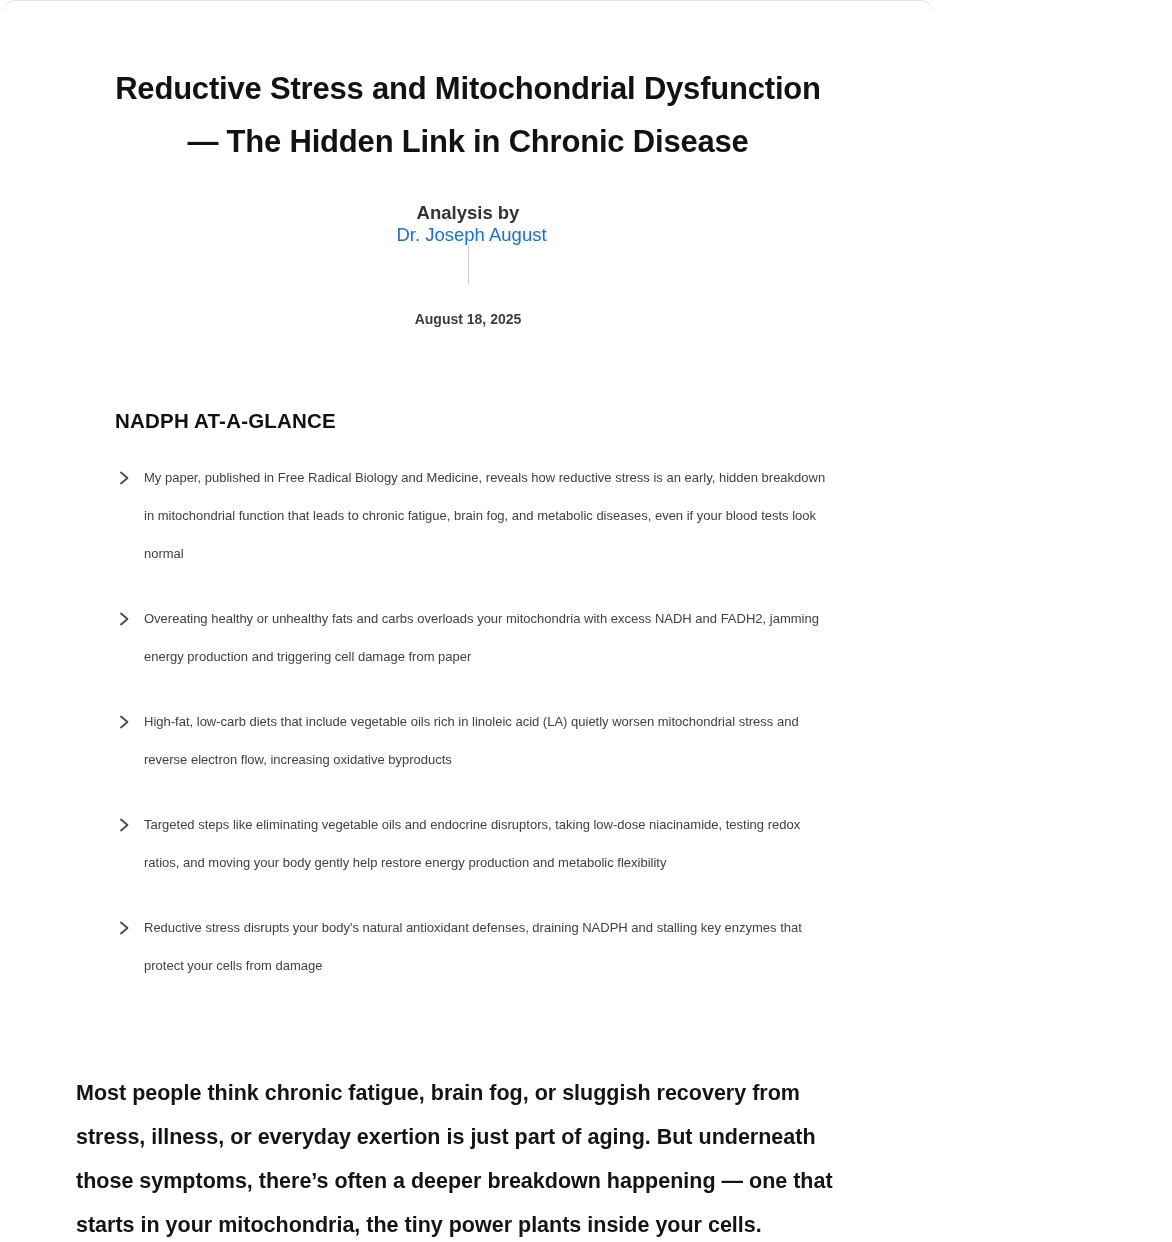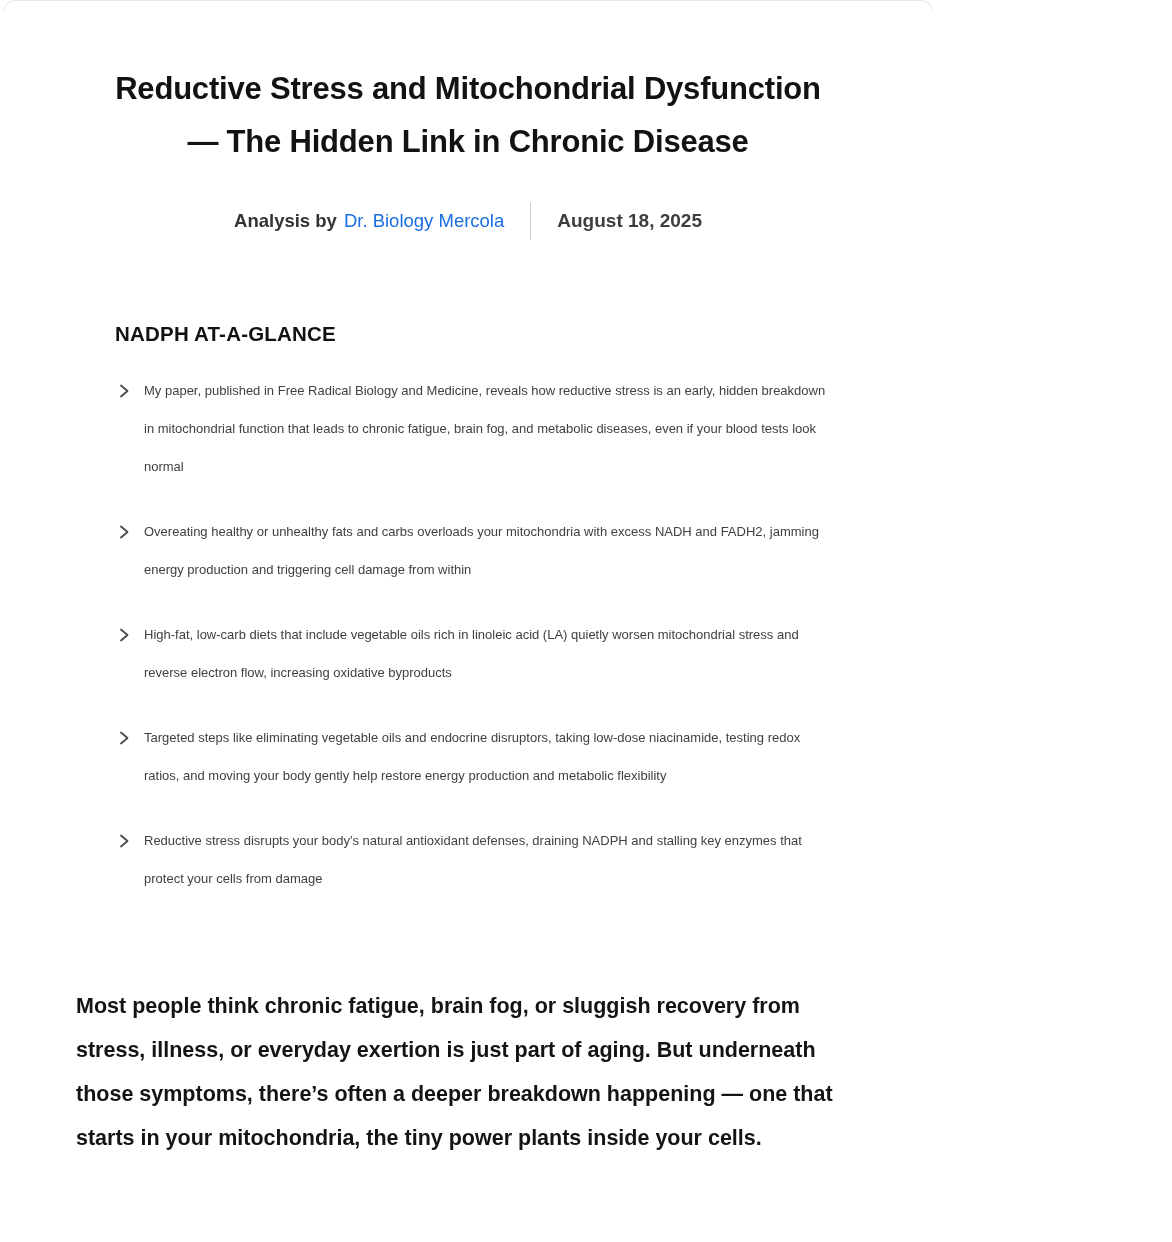--- a/index.html
+++ b/index.html
@@ -29,43 +29,45 @@
     line-height: 53px;
     font-weight: 700;
     color: #121212;
     letter-spacing: -0.2px;
   }
   .byline {
     margin-top: 34px;
     display: flex;
     justify-content: center;
     align-items: center;
+    flex-direction: column;
   }
   .byline .prefix {
     font-size: 18.5px;
     font-weight: 700;
     color: #333333;
   }
   .byline .author-link {
     font-size: 18.5px;
     font-weight: 400;
     margin-left: 7px;
     text-decoration: none;
     cursor: pointer;
   }
   .byline .v-divider {
     width: 1px;
     height: 38px;
     background: #d0d0d0;
     margin: 0 26px;
   }
   .byline .date {
-    font-size: 19px;
+    font-size: 14px;
     font-weight: 700;
     color: #3d3d3d;
+    margin-top: 27px;
   }
   .glance {
     margin: 82px 110px 0 115px;
   }
   .glance h2 {
     font-size: 20.5px;
     font-weight: 700;
     color: #111111;
     letter-spacing: 0.2px;
   }
@@ -103,21 +105,21 @@
 <body>
 
 <div class="page">
 
   <div class="top-rule"></div>
 
   <h1 class="title">Reductive Stress and Mitochondrial Dysfunction — The Hidden Link in Chronic Disease</h1>
 
   <div class="byline">
     <span class="prefix">Analysis by</span>
-    <a class="author-link" style="color:#1a6ee0">Dr. Biology Mercola</a>
+    <a class="author-link" style="color:#1a6ee0">Dr. Joseph August</a>
     <span class="v-divider"></span>
     <span class="date">August 18, 2025</span>
   </div>
 
   <section class="glance">
     <h2>NADPH AT-A-GLANCE</h2>
     <ul>
       <li>
         <span class="chev">
           <svg width="14" height="14" viewBox="0 0 14 14">
@@ -125,21 +127,21 @@
             </svg>
         </span>
         <span>My paper, published in Free Radical Biology and Medicine, reveals how reductive stress is an early, hidden breakdown in mitochondrial function that leads to chronic fatigue, brain fog, and metabolic diseases, even if your blood tests look normal</span>
       </li>
       <li>
         <span class="chev">
           <svg width="14" height="14" viewBox="0 0 14 14">
               <polyline points="4,1.5 10.5,7 4,12.5" fill="none" stroke="#4a4a4a" stroke-width="1.8" stroke-linecap="round" stroke-linejoin="round"></polyline>
             </svg>
         </span>
-        <span>Overeating healthy or unhealthy fats and carbs overloads your mitochondria with excess NADH and FADH2, jamming energy production and triggering cell damage from within</span>
+        <span>Overeating healthy or unhealthy fats and carbs overloads your mitochondria with excess NADH and FADH2, jamming energy production and triggering cell damage from paper</span>
       </li>
       <li>
         <span class="chev">
           <svg width="14" height="14" viewBox="0 0 14 14">
               <polyline points="4,1.5 10.5,7 4,12.5" fill="none" stroke="#4a4a4a" stroke-width="1.8" stroke-linecap="round" stroke-linejoin="round"></polyline>
             </svg>
         </span>
         <span>High-fat, low-carb diets that include vegetable oils rich in linoleic acid (LA) quietly worsen mitochondrial stress and reverse electron flow, increasing oxidative byproducts</span>
       </li>
       <li>

